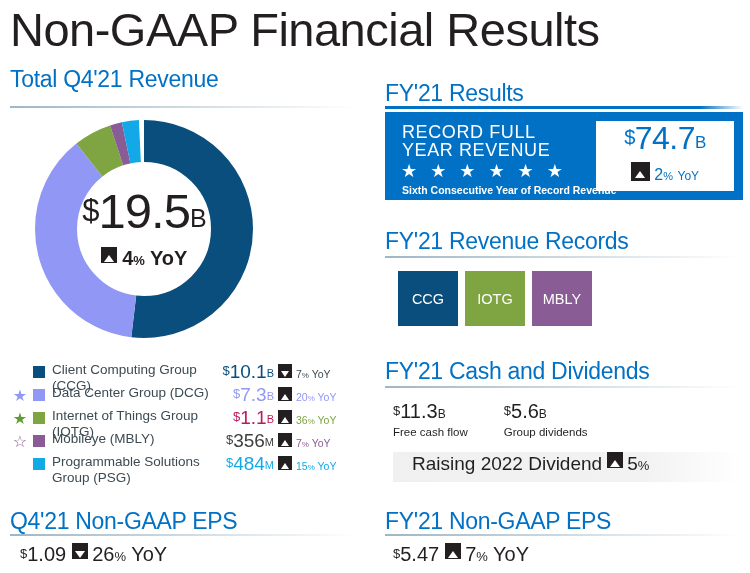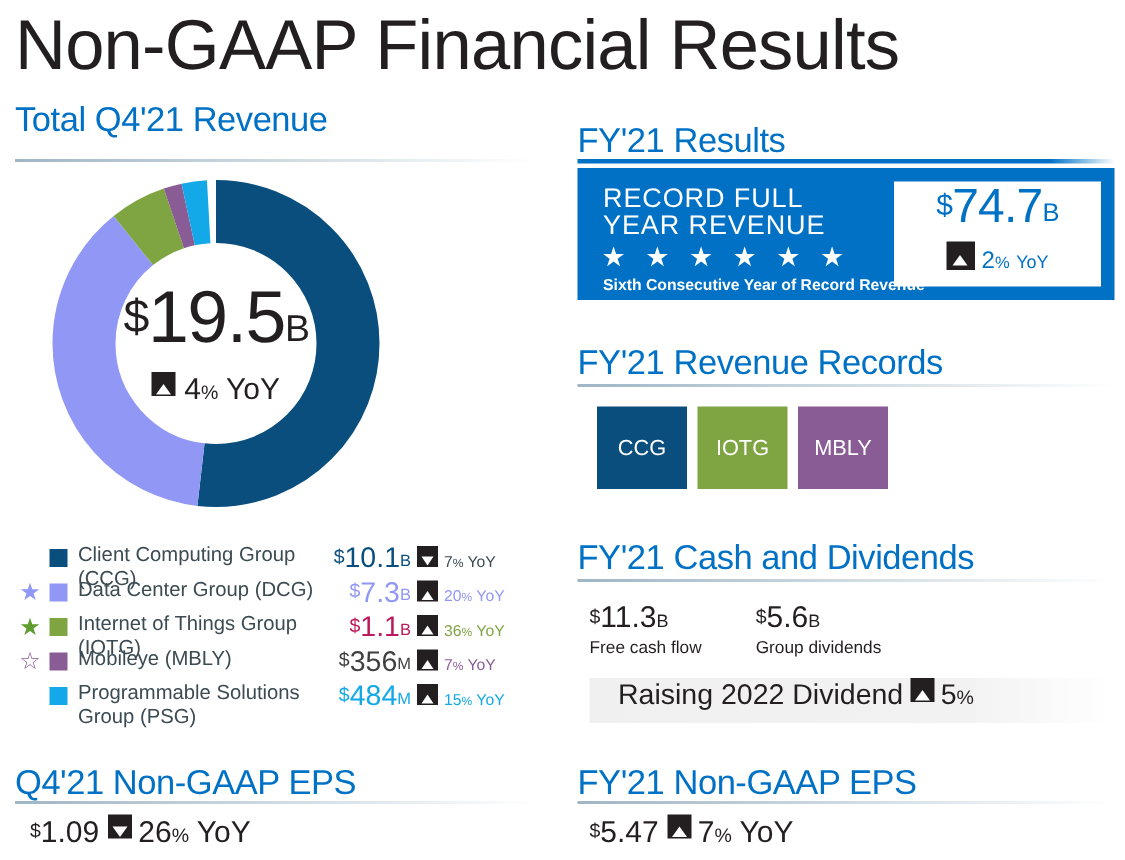--- a/index.html
+++ b/index.html
@@ -75,20 +75,21 @@
     white-space: nowrap;
   }
   .donut-value .cur { font-size: 31px; vertical-align: 7px; }
   .donut-value .unit { font-size: 25px; vertical-align: 1px; }
   .donut-yoy {
     margin-top: 4px;
     font-size: 20px;
     line-height: 22px;
     color: #231f20;
     white-space: nowrap;
+    font-weight: bold;
   }
   .donut-yoy .pct { font-size: 13px; }
   .tri-box {
     display: inline-block;
     background: #231f20;
     text-align: center;
     vertical-align: 1px;
     line-height: 0;
   }
   .tri-box.up::before {

